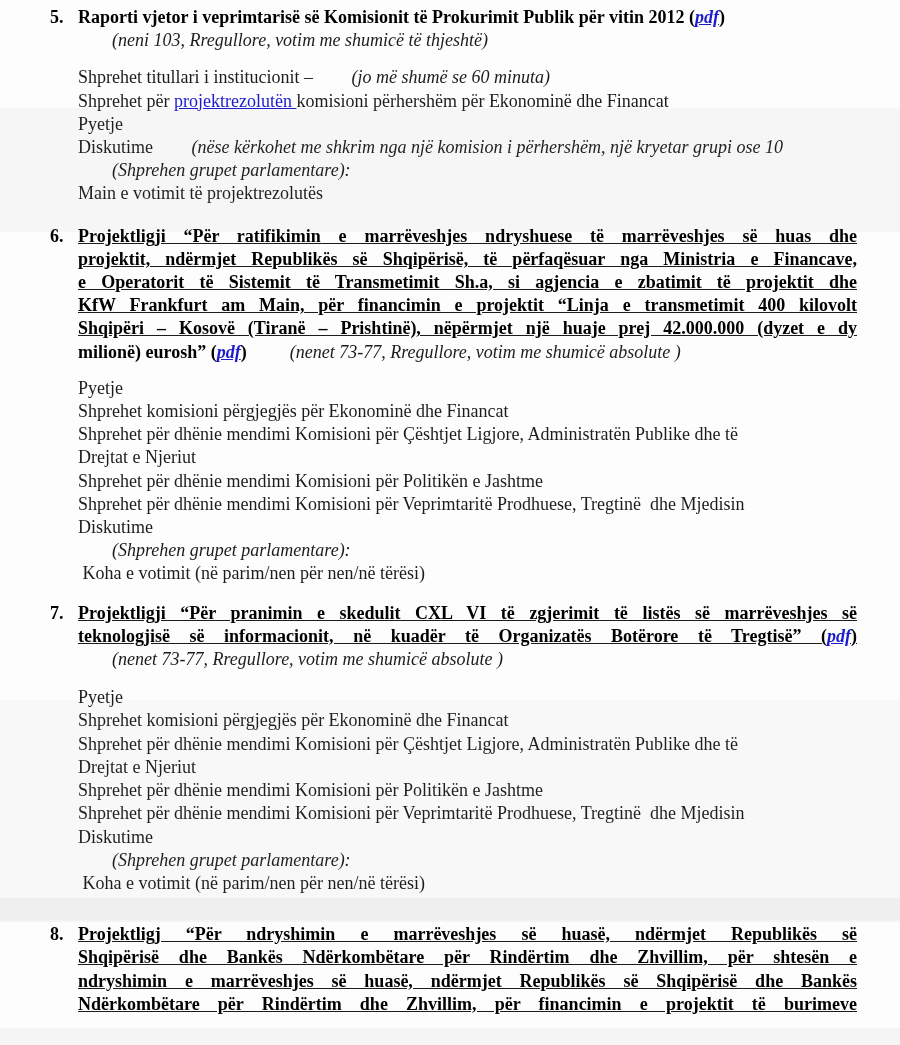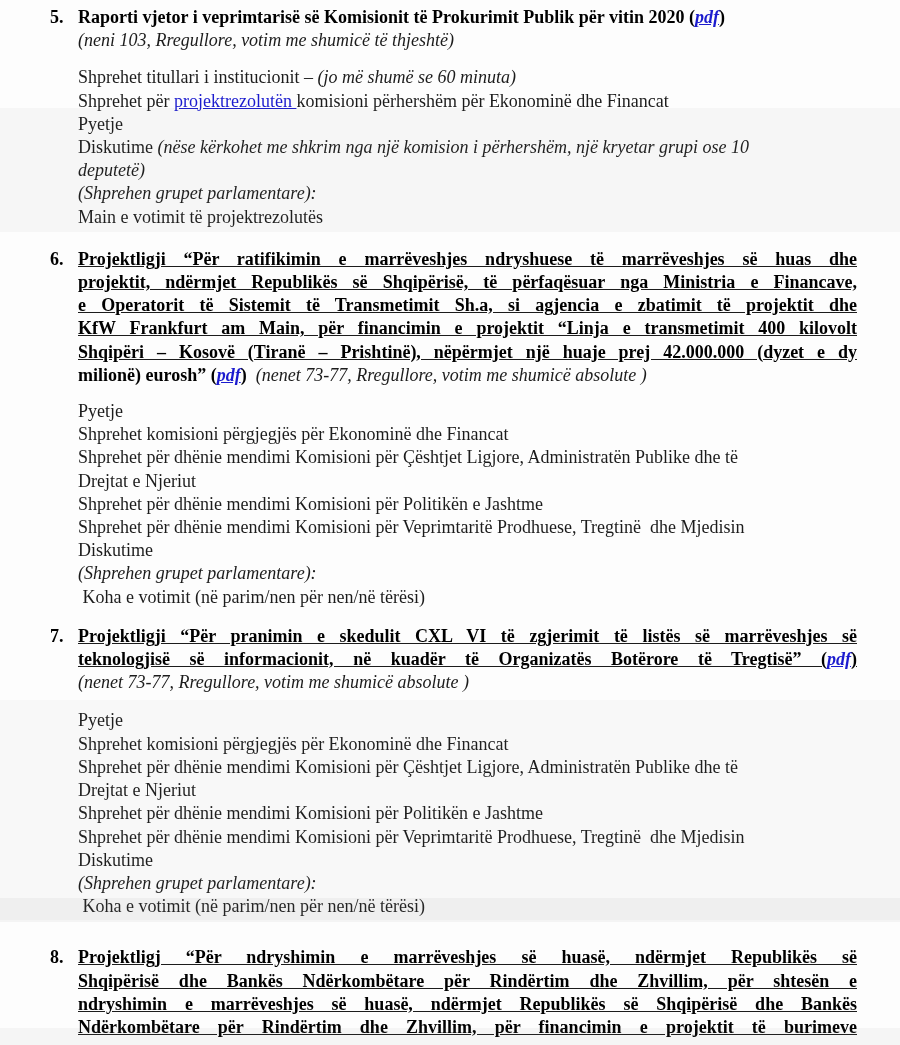--- a/index.html
+++ b/index.html
@@ -35,47 +35,46 @@
   .gap  { height: 14px; }
 
   #item-6 { margin-top: 19px; }
   #item-7 { margin-top: 16px; }
   #item-8 { margin-top: 28px; }
   #item-6 .gap { height: 13px; }
   #item-7 .gap { height: 15px; }
 
   .s-p  { }
   .s-b  { font-weight: 700; color: #000; }
-  .s-i  { font-style: italic; }
+  .s-i  { font-style: italic; margin-left: 34px; }
   .s-l, .s-lpdf {
     color: var(--link-color, #1b1bce);
     text-decoration: underline;
     cursor: pointer;
   }
   .s-lpdf { font-weight: 700; font-style: italic; }
 </style>
 </head>
 <body>
 
 <div class="page">
   <div class="band band-1"></div>
   <div class="band band-2"></div>
   <div class="band band-3"></div>
   <div class="band band-4"></div>
 <section class="item" id="item-5">
       <div class="num">5.</div>
       <div class="content">
-        <div class="line"><span class="s-b">Raporti vjetor i veprimtarisë së Komisionit të Prokurimit Publik për vitin 2020 (</span><a class="s-lpdf" href="#">pdf</a><span class="s-b">)</span></div>
+        <div class="line"><span class="s-b">Raporti vjetor i veprimtarisë së Komisionit të Prokurimit Publik për vitin 2012 (</span><a class="s-lpdf" href="#">pdf</a><span class="s-b">)</span></div>
         <div class="line"><span class="s-i">(neni 103, Rregullore, votim me shumicë të thjeshtë)</span></div>
         <div class="gap"></div>
         <div class="line"><span class="s-p">Shprehet titullari i institucionit – </span><span class="s-i">(jo më shumë se 60 minuta)</span></div>
         <div class="line"><span class="s-p">Shprehet për </span><a class="s-l" href="#">projektrezolutën </a><span class="s-p">komisioni përhershëm për Ekonominë dhe Financat</span></div>
         <div class="line"><span class="s-p">Pyetje</span></div>
         <div class="line"><span class="s-p">Diskutime </span><span class="s-i">(nëse kërkohet me shkrim nga një komision i përhershëm, një kryetar grupi ose 10</span></div>
-        <div class="line"><span class="s-i">deputetë)</span></div>
         <div class="line"><span class="s-i">(Shprehen grupet parlamentare):</span></div>
         <div class="line"><span class="s-p">Main e votimit të projektrezolutës</span></div>
       </div>
     </section>
     <section class="item" id="item-6">
       <div class="num">6.</div>
       <div class="content">
         <div class="line just"><span class="s-b">Projektligji “Për ratifikimin e marrëveshjes ndryshuese të marrëveshjes së huas dhe</span></div>
         <div class="line just"><span class="s-b">projektit, ndërmjet Republikës së Shqipërisë, të përfaqësuar nga Ministria e Financave,</span></div>
         <div class="line just"><span class="s-b">e Operatorit të Sistemit të Transmetimit Sh.a, si agjencia e zbatimit të projektit dhe</span></div>

